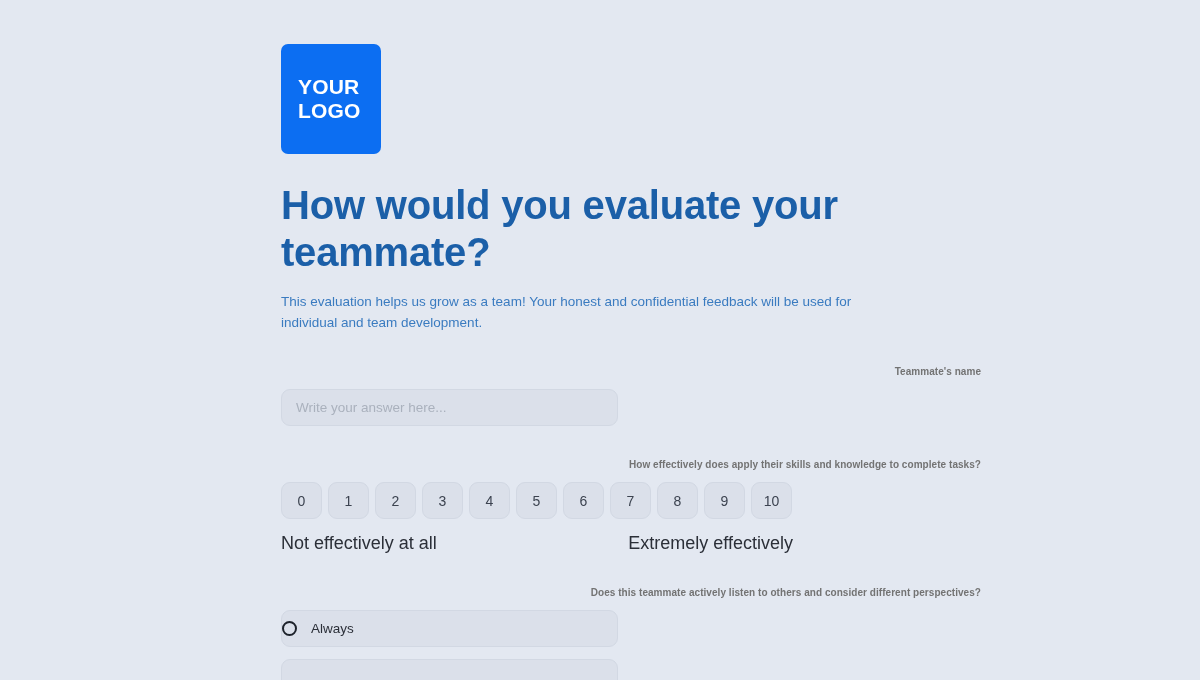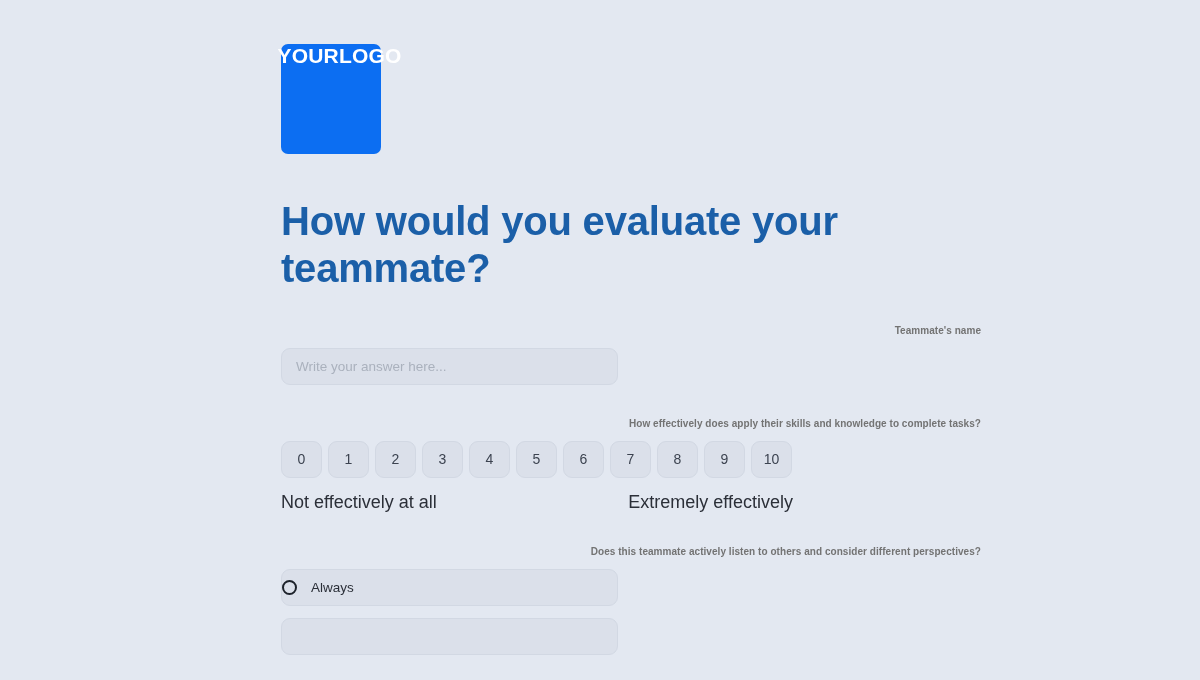--- a/index.html
+++ b/index.html
@@ -30,35 +30,35 @@
   }
 
   
   .logo {
     width: 100px;
     height: 110px;
     margin-top: 44px;
     background: #0c6ef2;
     border-radius: 7px;
     display: flex;
-    flex-direction: row;
+    flex-direction: column;
     justify-content: center;
     padding-left: 17px;
   }
   .logo-line {
     color: #ffffff;
     font-size: 21px;
     font-weight: bold;
     line-height: 1.14;
     letter-spacing: 0.2px;
   }
 
   
   .title {
-    margin-top: 44px;
+    margin-top: 28px;
     color: #1b5fa8;
     font-size: 40px;
     font-weight: bold;
     line-height: 1.17;
     letter-spacing: -0.2px;
     width: 600px;
   }
 
   .subtitle {
     margin-top: 16px;
@@ -160,20 +160,21 @@
 
 <div class="page">
   <div class="form-wrap">
 
     <div class="logo">
       <span class="logo-line">YOUR</span>
       <span class="logo-line">LOGO</span>
     </div>
 
     <h1 class="title">How would you evaluate your teammate?</h1>
+    <p class="subtitle">This evaluation helps us grow as a team! Your honest and confidential feedback will be used for individual and team development.</p>
 
     <div class="question">
       <div class="q-label">Teammate's name</div>
       <input class="text-input" type="text" placeholder="Write your answer here..." style="">
     </div>
 
     <div class="question">
       <div class="q-label">How effectively does apply their skills and knowledge to complete tasks?</div>
       <div class="scale-row">
         <div class="scale-btn">0</div>

